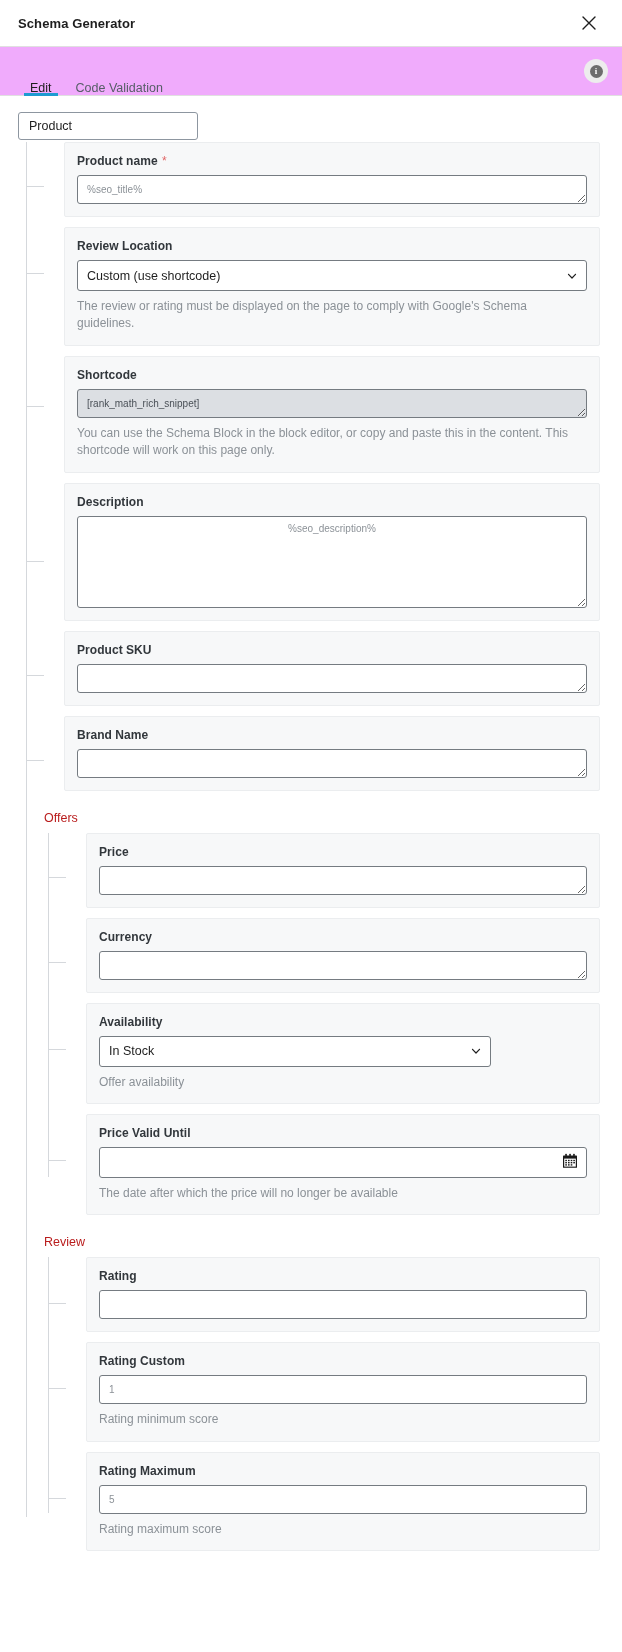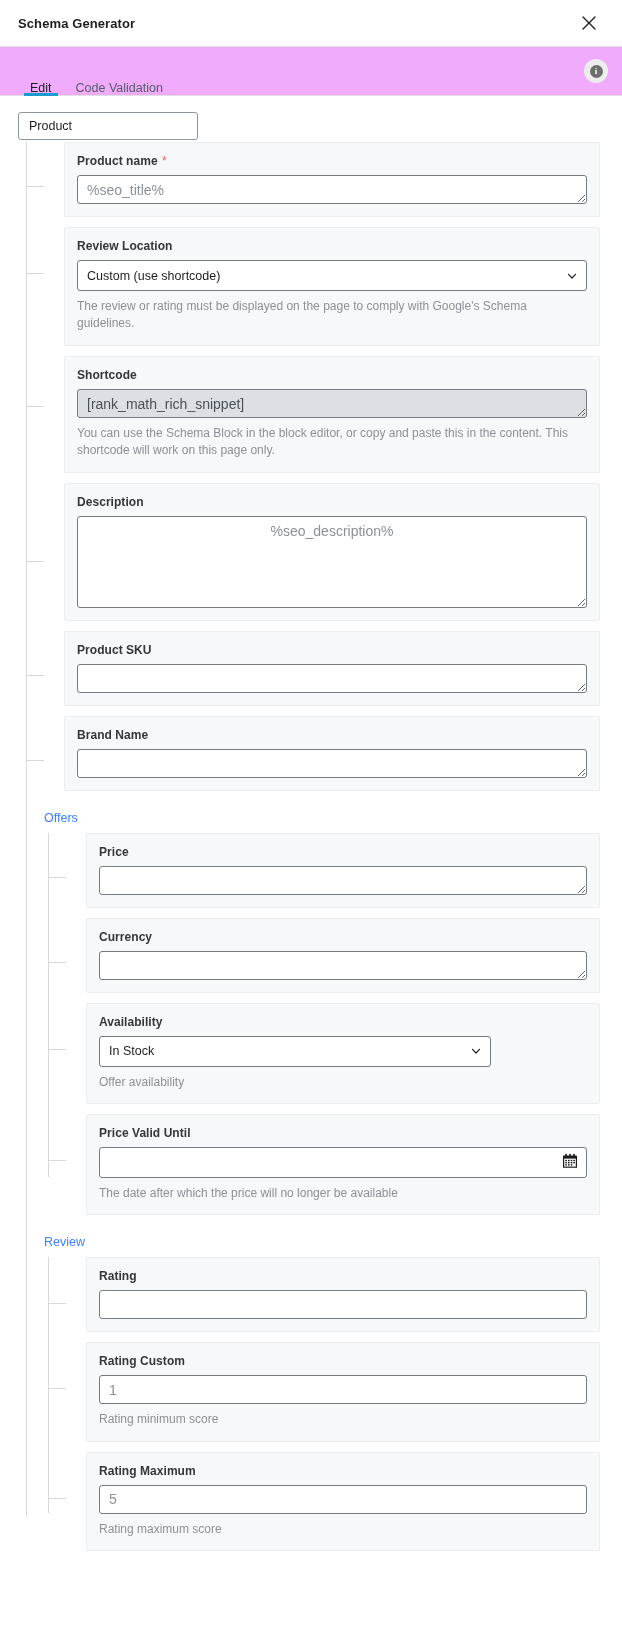--- a/index.html
+++ b/index.html
@@ -164,21 +164,21 @@
     letter-spacing: 0.05px;
   }
   .req { color: #e06666; font-weight: 400; margin-left: 1px; }
 
   .txt {
     width: 100%;
     border: 1px solid #757b81;
     border-radius: 3px;
     background: #fff;
     font-family: inherit;
-    font-size: 14px;
+    font-size: 10px;
     color: #1e1e1e;
     padding: 6px 9px;
     display: block;
     resize: vertical;
   }
   .txt::placeholder { color: #8b9197; }
   .txt.one { height: 29px; line-height: 16px; overflow: hidden; }
   .txt.big { height: 92px; text-align: center; }
   .txt.readonly {
     background: #dcdfe3;
@@ -212,21 +212,21 @@
     right: 9px; top: 50%;
     transform: translateY(-50%);
     pointer-events: none;
     line-height: 0;
   }
   .sel-wrap.narrow { width: 392px; }
 
   
   .group-label {
     font-size: 12.5px;
-    color: #3b82f6;
+    color: #b91c1c;
     margin: 20px 0 8px 0;
     display: block;
   }
   .group {
     position: relative;
     margin-bottom: 10px;
   }
   .group::before {
     content: "";
     position: absolute;

